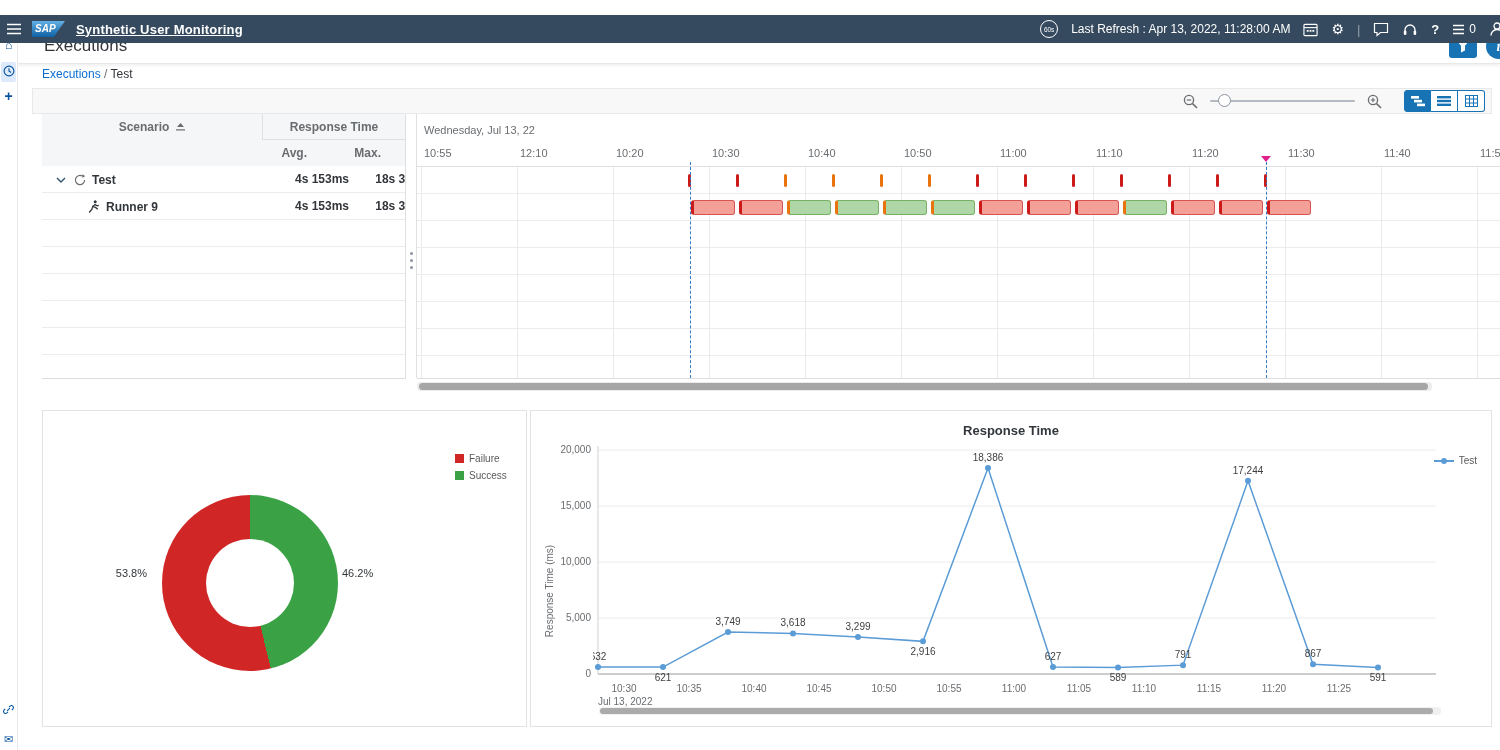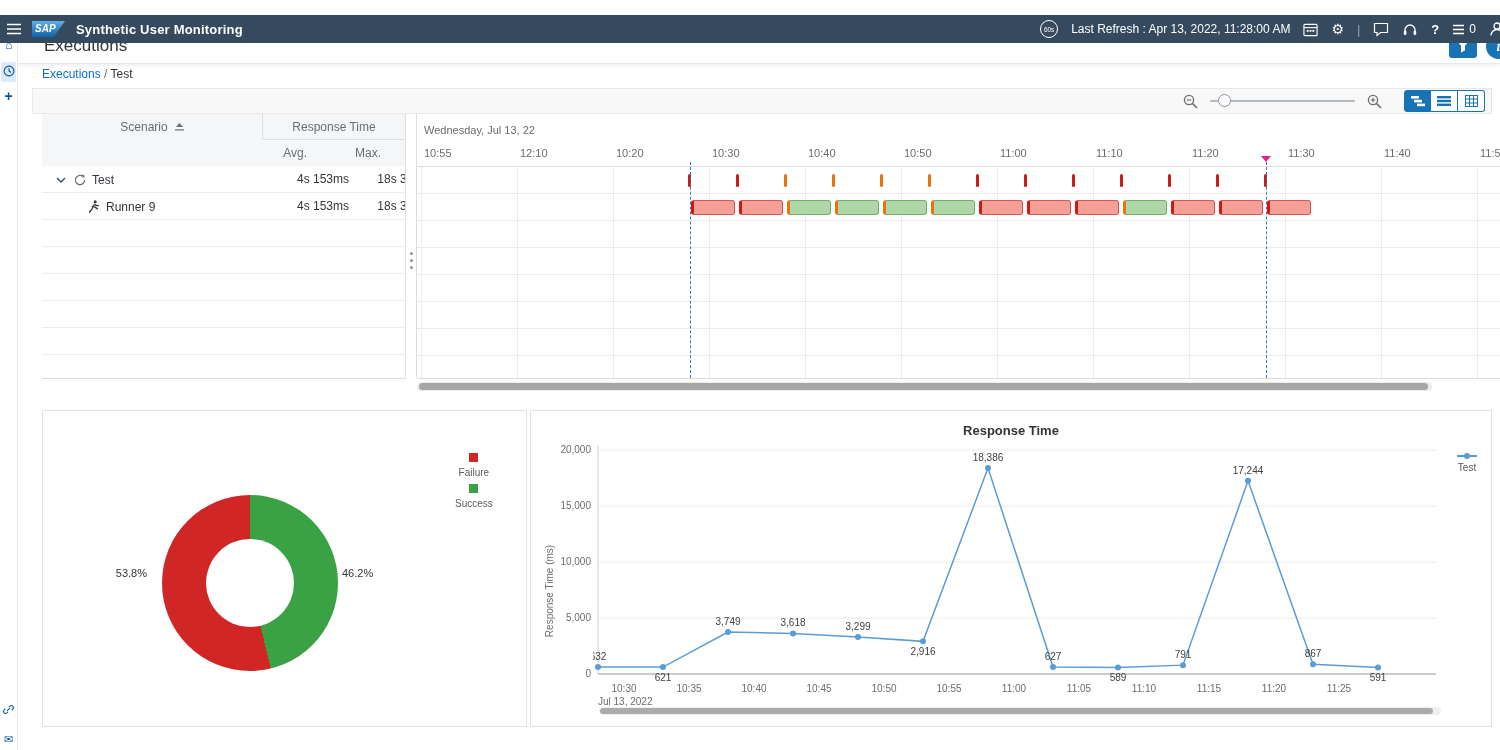--- a/index.html
+++ b/index.html
@@ -6,21 +6,21 @@
   .page{position:relative;width:1500px;height:750px;background:#fff;overflow:hidden;
         font-family:"Liberation Sans",sans-serif;color:#32363a;}
 
   
   .shellbar{position:absolute;left:0;top:0;right:0;height:28px;background:#354a5f;display:flex;
             align-items:center;gap:11px;padding-left:7px;color:#fff;overflow:hidden;z-index:6;margin-top:15px;}
   .sb-burger{display:flex;align-items:center;}
   .sb-logo{width:33px;height:16px;background:linear-gradient(180deg,#63b0e3,#1061a6);
            clip-path:polygon(0 0,100% 0,66% 100%,0 100%);font-style:italic;font-weight:bold;
            font-size:10px;line-height:16px;padding-left:3px;box-sizing:border-box;color:#fff;}
-  .sb-title{font-size:13px;font-weight:bold;letter-spacing:.2px;}
+  .sb-title{font-size:13px;font-weight:bold;letter-spacing:.2px;text-decoration:underline;}
   .sb-right{margin-left:auto;display:flex;align-items:center;gap:13px;font-size:12px;padding-right:2px;}
   .sb-badge{width:16px;height:16px;border:1px solid #fff;border-radius:50%;font-size:6.5px;
             display:flex;align-items:center;justify-content:center;flex:none;}
   .sb-ic{display:flex;align-items:center;line-height:1;}
   .sb-glyph{font-size:14px;line-height:1;}
   .sb-help{font-size:13px;font-weight:bold;}
   .sb-div{color:rgba(255,255,255,.45);font-size:13px;}
   .sb-notif{display:flex;align-items:center;gap:4px;}
   .sb-person{margin-right:-7px;}
 
@@ -64,21 +64,21 @@
   .viewgroup{display:flex;margin-left:10px;}
   .vb{width:27px;height:22px;display:flex;align-items:center;justify-content:center;background:#fff;
       border:1px solid #1873b4;padding:0;cursor:pointer;box-sizing:border-box;}
   .vb + .vb{border-left:none;}
   .vb.active{background:#1873b4;}
   .vb:first-child{border-radius:3px 0 0 3px;}
   .vb:last-child{border-radius:0 3px 3px 0;}
 
   
   .gtable{position:absolute;left:42px;top:114px;width:363px;height:264px;background:#0ea5e9;
-          border-bottom:1px solid #ddd;border-right:1px solid #e0e0e0;box-sizing:content-box;}
+          border-bottom:1px solid #ddd;border-right:1px solid #e0e0e0;box-sizing:content-box;font-weight:bold;}
   .gt-head{position:absolute;top:0;left:0;right:0;height:52px;background:#f5f6f7;
            border-bottom:1px solid #d9d9d9;font-size:12px;color:#6a6d70;}
   .c-scn{position:absolute;left:0;top:0;width:220px;height:26px;display:flex;align-items:center;
          justify-content:center;gap:7px;}
   .c-rt{position:absolute;left:220px;top:0;width:143px;height:26px;display:flex;align-items:center;
         justify-content:center;border-left:1px solid #e0e0e0;border-bottom:1px solid #e0e0e0;box-sizing:border-box;}
   .c-avg{position:absolute;left:220px;top:26px;width:71px;height:26px;line-height:26px;text-align:right;
          padding-right:26px;box-sizing:border-box;}
   .c-max{position:absolute;left:291px;top:26px;width:72px;height:26px;line-height:26px;text-align:right;
          padding-right:24px;box-sizing:border-box;}
@@ -123,21 +123,21 @@
 
   
   .card{position:absolute;background:#fff;border:1px solid #e3e3e3;box-sizing:border-box;}
   .card-availability{left:42px;top:410px;width:485px;height:317px;}
   .card-response{left:530px;top:410px;width:962px;height:317px;overflow:hidden;}
   .card h2{position:absolute;top:12px;left:0;width:100%;text-align:center;margin:0;font-size:13px;
            font-weight:bold;color:#32363a;}
   .card-availability h2{width:430px;}
   .legend{position:absolute;display:flex;flex-direction:column;gap:6px;font-size:10px;color:#5a5a5a;}
   .av-legend{left:412px;top:42px;}
-  .lg-item{display:flex;align-items:center;gap:5px;cursor:pointer;flex-direction:column;}
+  .lg-item{display:flex;align-items:center;gap:5px;cursor:pointer;}
   .lg-sw{width:9px;height:9px;display:inline-block;flex:none;}
   .rt-legend{right:14px;top:44px;flex-direction:row;align-items:center;gap:5px;}
   .lg-line{position:relative;width:20px;height:2px;background:#5b9cd6;display:inline-block;}
   .lg-line b{position:absolute;left:7px;top:-2px;width:6px;height:6px;border-radius:50%;background:#5b9cd6;}
   .donut{position:absolute;left:119px;top:84px;width:176px;height:176px;border-radius:50%;cursor:pointer;}
   .hole{position:absolute;inset:44px;background:#fff;border-radius:50%;}
   .pct{position:absolute;font-size:11px;color:#32363a;}
   .pct-left{left:36px;top:156px;width:68px;text-align:right;}
   .pct-right{left:299px;top:156px;}
   .rtchart{position:absolute;left:10px;top:30px;}

